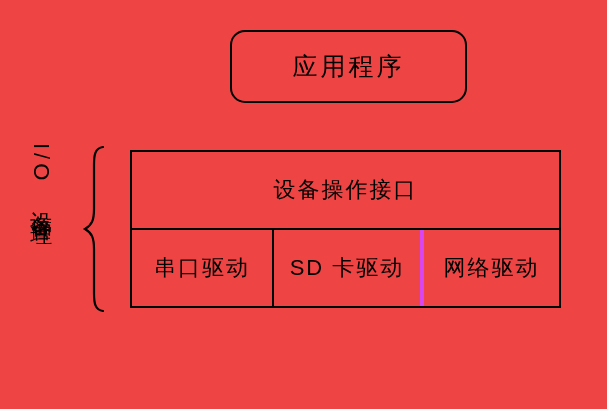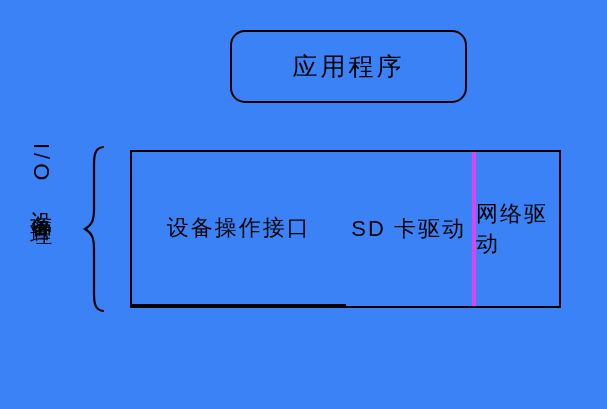--- a/index.html
+++ b/index.html
@@ -5,21 +5,21 @@
   html, body {
     margin: 0;
     padding: 0;
     background: #ffffff;
     font-family: "Liberation Sans", "DejaVu Sans", sans-serif;
   }
   .canvas {
     position: relative;
     width: 607px;
     height: 409px;
-    background: #3b82f6;
+    background: #ef4444;
     color: #000000;
     overflow: hidden;
   }
   .app-box {
     position: absolute;
     left: 230px;
     top: 30px;
     width: 237px;
     height: 73px;
     box-sizing: border-box;
@@ -51,20 +51,21 @@
   }
   .stack {
     position: absolute;
     left: 130px;
     top: 150px;
     width: 431px;
     height: 158px;
     box-sizing: border-box;
     border: 2px solid #000000;
     display: flex;
+    flex-direction: column;
   }
   .stack .row {
     flex: 1 1 0;
     border-bottom: 2px solid #000000;
     display: flex;
     align-items: center;
     justify-content: center;
     font-size: 22px;
     letter-spacing: 2px;
   }
@@ -119,20 +120,23 @@
              C 11 88, 13 93, 13 104
              L 13 148
              C 13 158, 14 165, 22 166" stroke="#000000" stroke-width="2.2" stroke-linecap="round" fill="none"></path>
   </svg>
 
   <div class="stack">
     <div class="row">
       <span>设备操作接口</span>
     </div>
     <div class="driver-row">
+      <div class="cell c1">
+        <span>串口驱动</span>
+      </div>
       <div class="cell c2">
         <span>SD 卡驱动</span>
       </div>
       <div class="cell c3">
         <span>网络驱动</span>
       </div>
     </div>
   </div>
 
 

